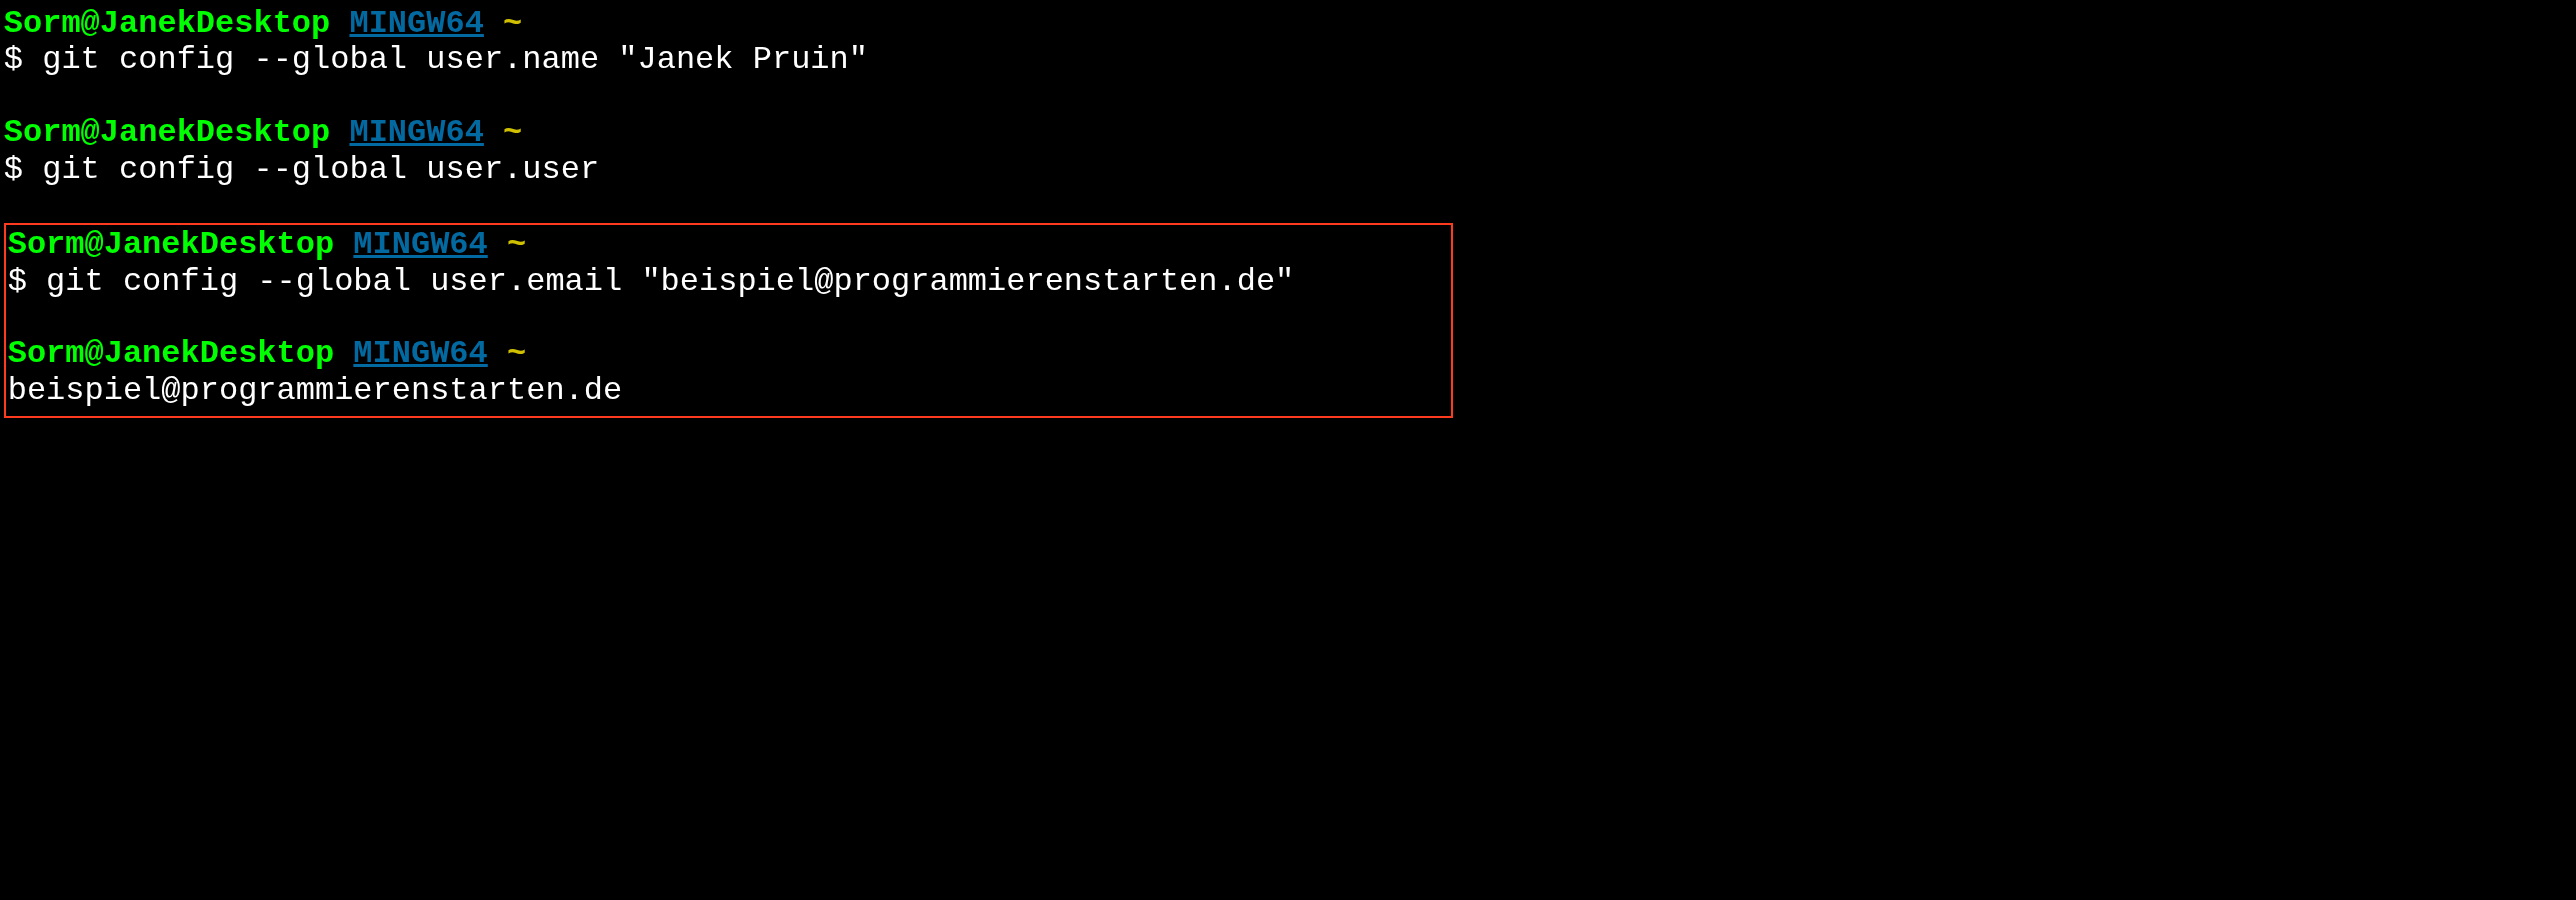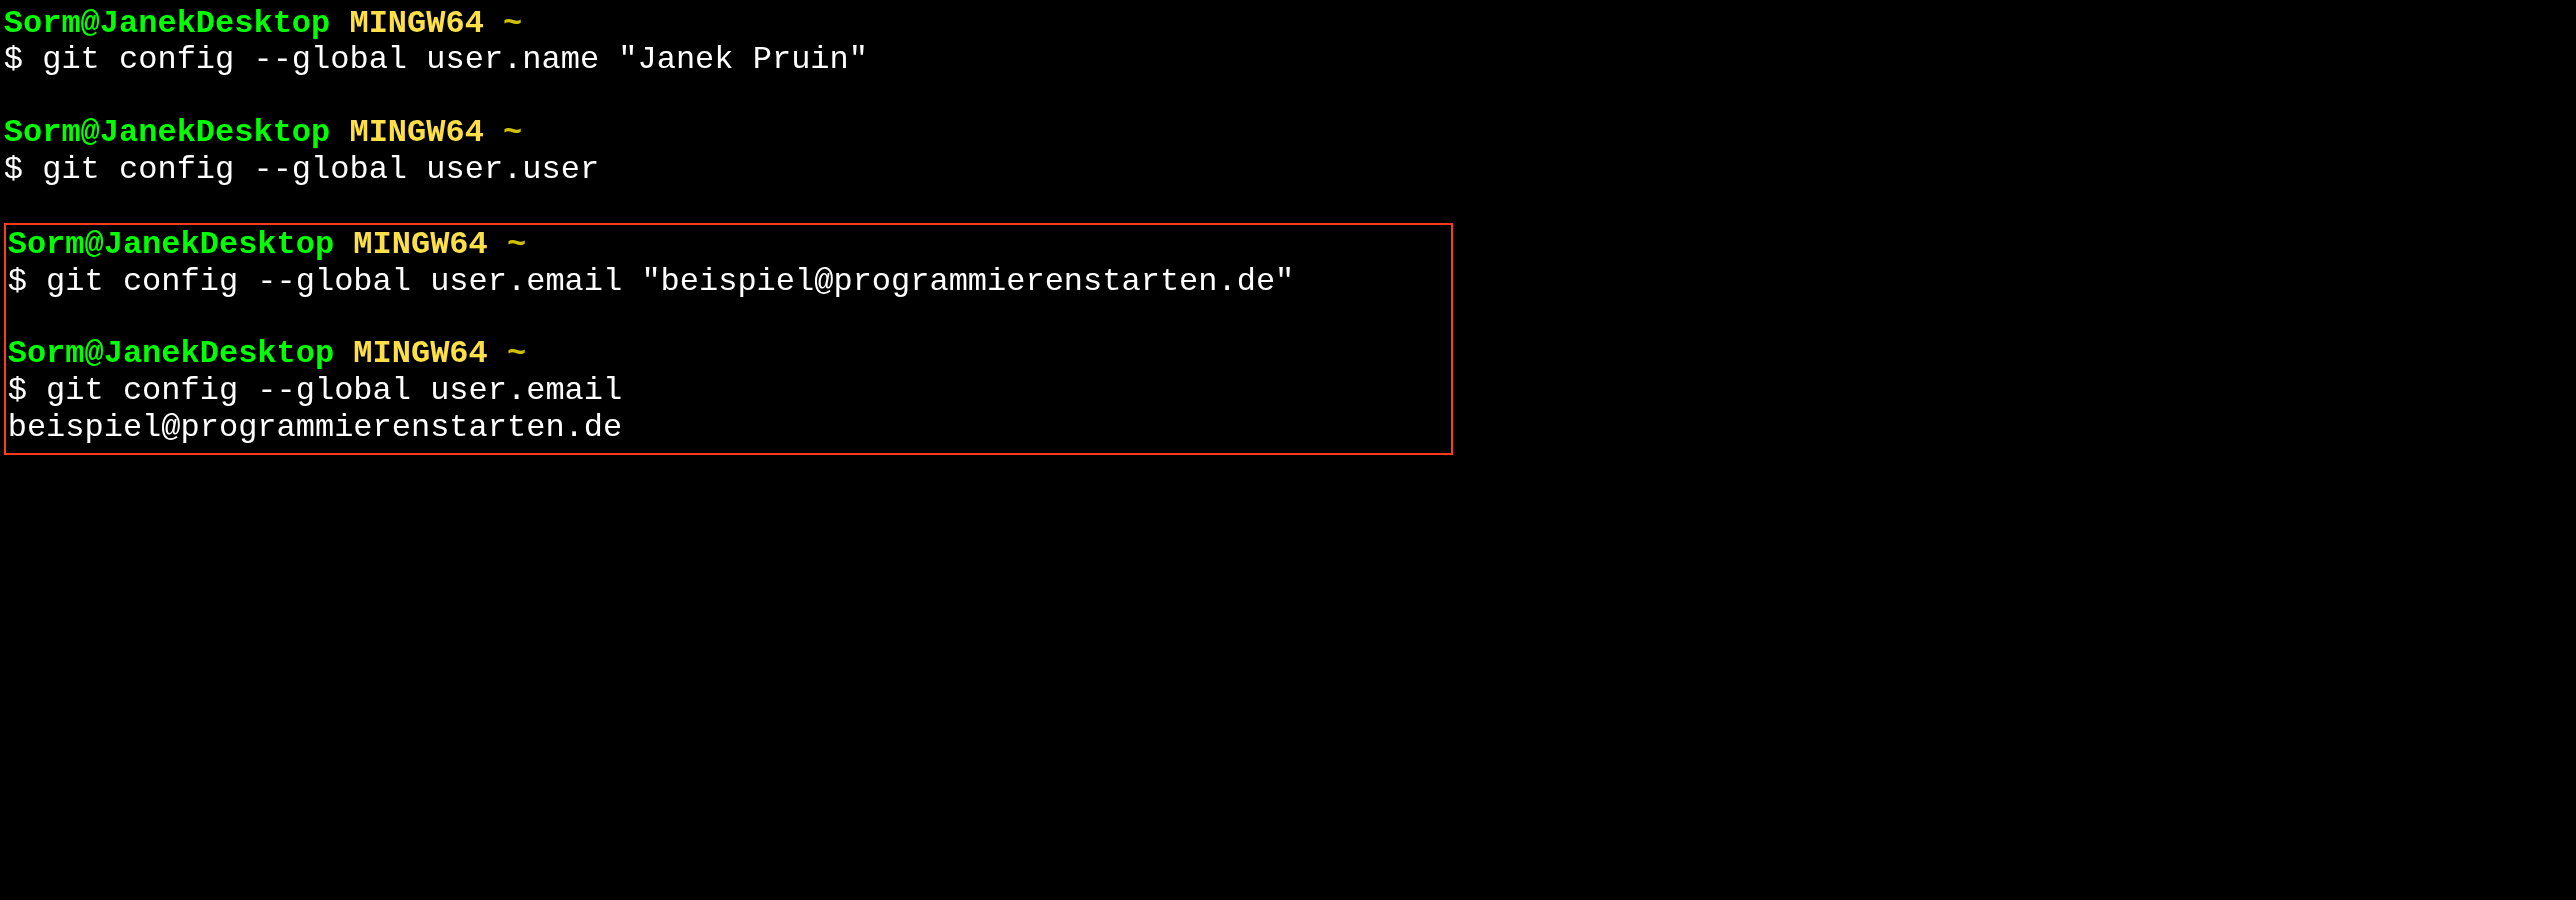--- a/index.html
+++ b/index.html
@@ -26,22 +26,23 @@
     }
     .prompt-line {
       white-space: pre;
     }
     .user-host {
       color: #00ff00;
       font-weight: bold;
       text-align: center;
     }
     .env {
-      color: #fde047;
+      color: #0369a1;
       font-weight: bold;
+      text-decoration: underline;
     }
     .path {
       color: #d0c000;
       font-weight: bold;
     }
     .dollar {
       color: #ffffff;
     }
     .cmd {
       color: #ffffff;
@@ -75,19 +76,18 @@
   </div>
 
   <div class="highlight-box">
     <div class="block">
       <div class="prompt-line"><span class="user-host">Sorm@JanekDesktop</span> <span class="env">MINGW64</span> <span class="path">~</span></div>
       <div class="prompt-line"><span class="dollar">$</span> <span class="cmd">git config --global user.email "beispiel@programmierenstarten.de"</span></div>
     </div>
 
     <div class="block">
       <div class="prompt-line"><span class="user-host">Sorm@JanekDesktop</span> <span class="env">MINGW64</span> <span class="path">~</span></div>
-      <div class="prompt-line"><span class="dollar">$</span> <span class="cmd">git config --global user.email</span></div>
       <div class="output">beispiel@programmierenstarten.de</div>
     </div>
   </div>
 
 </div>
 
 
 </body></html>

